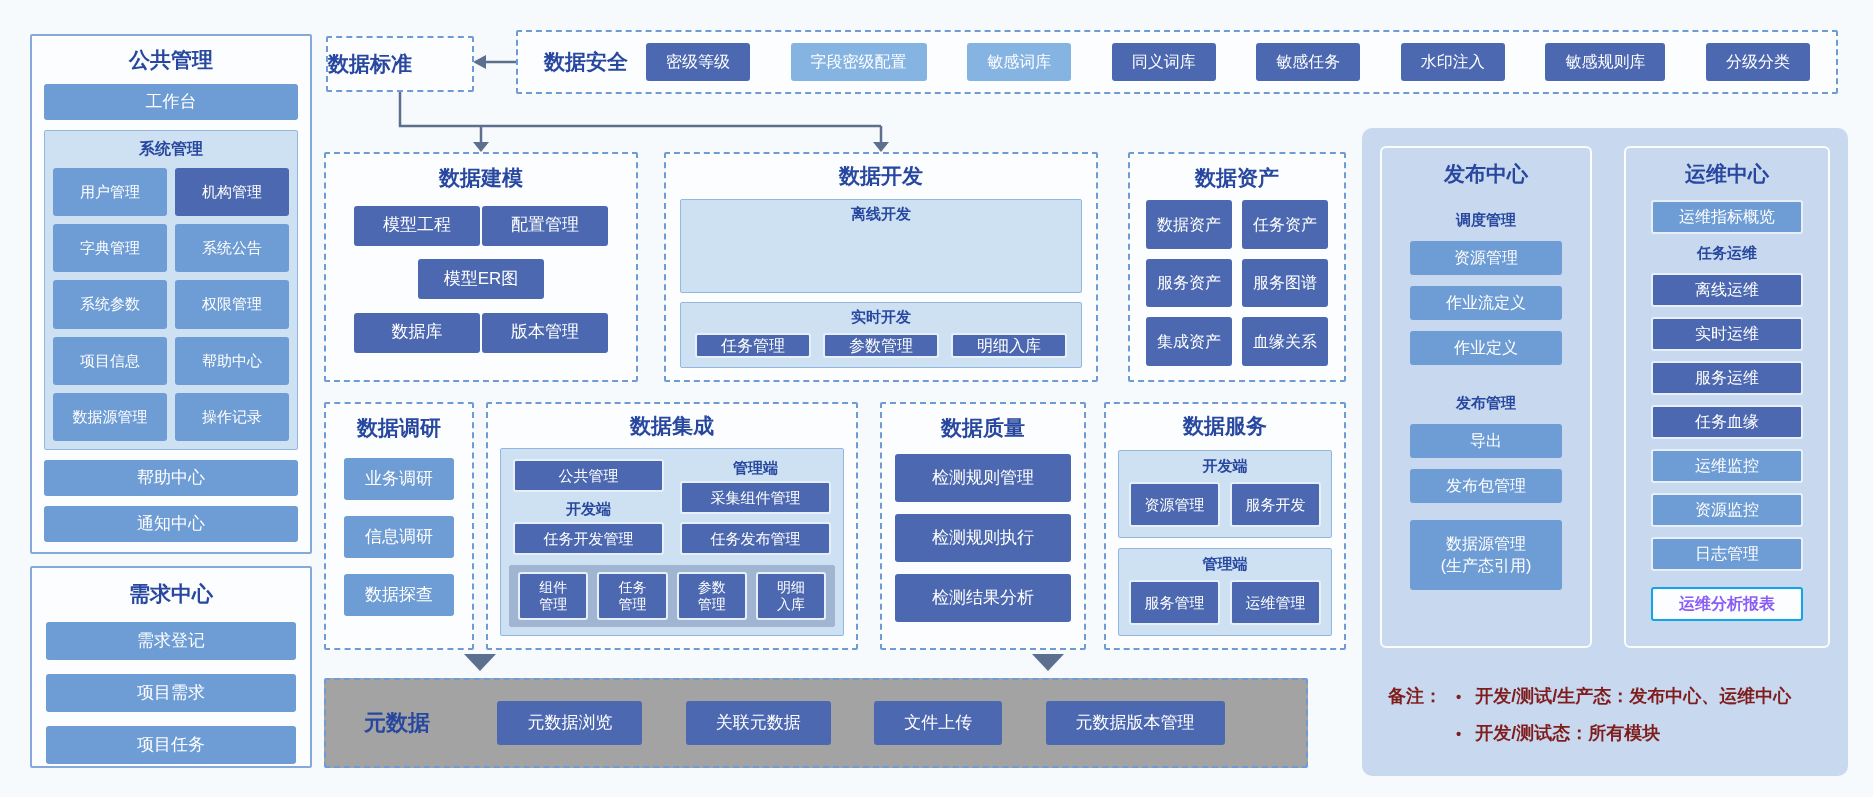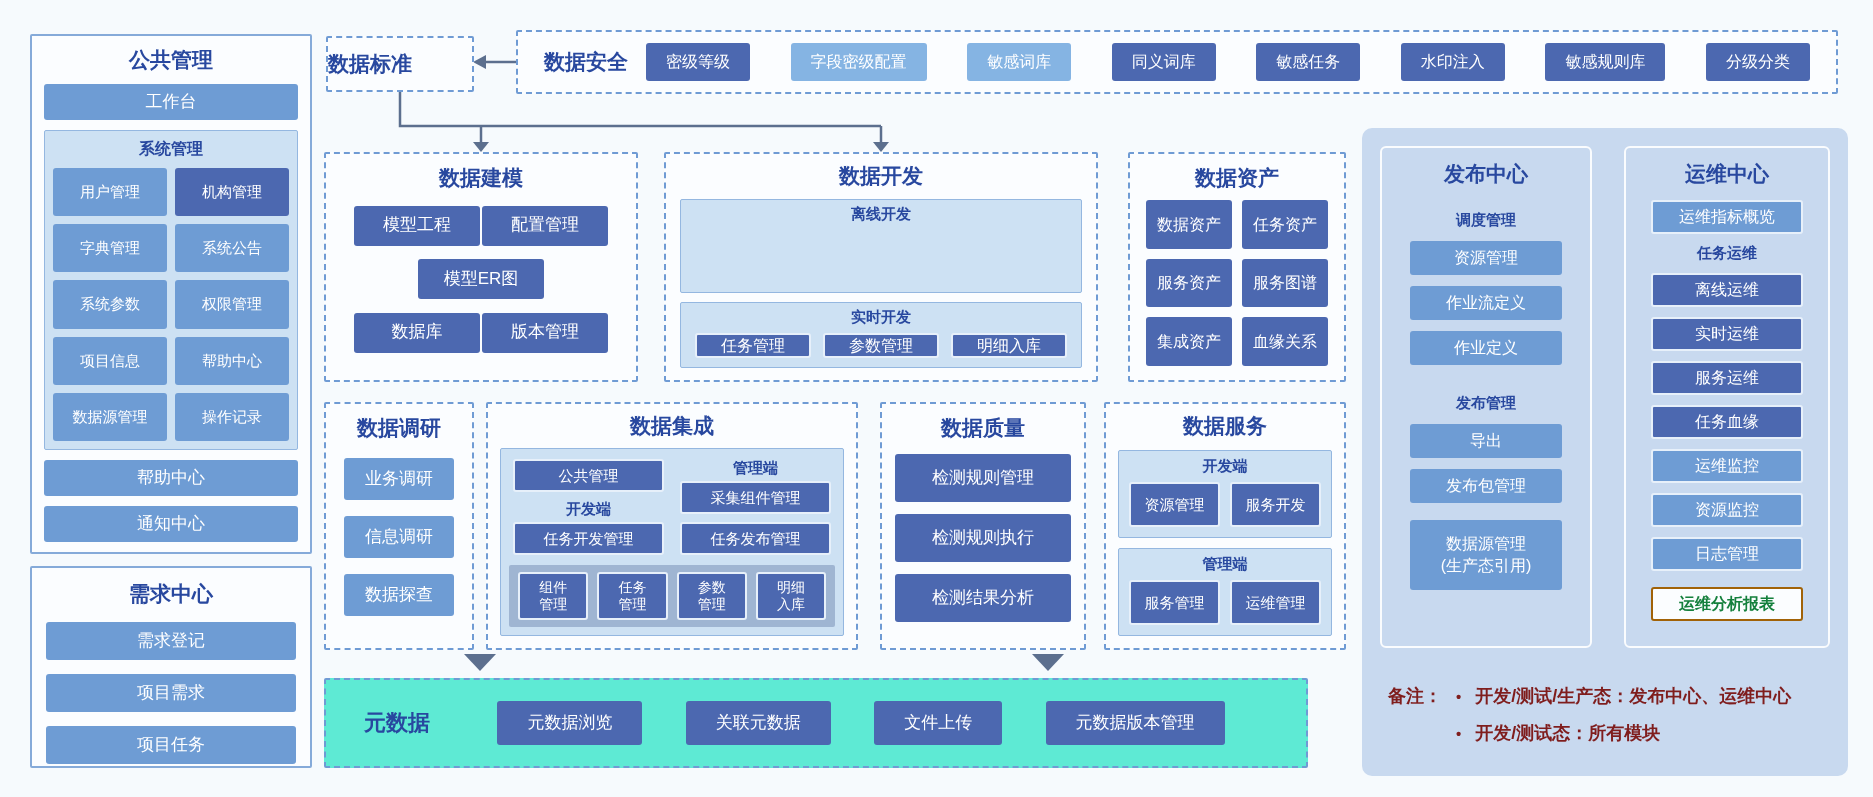--- a/index.html
+++ b/index.html
@@ -80,38 +80,38 @@
   .dq-col{flex:1;display:flex;flex-direction:column;justify-content:space-evenly;align-items:center;}
   .dq .btn{width:176px;height:48px;font-size:17px;}
 
   
   .dsv{display:flex;flex-direction:column;gap:10px;padding:8px 12px 12px;}
   .dsv .subpanel{flex:1;display:flex;flex-direction:column;gap:6px;padding:6px 10px 10px;}
   .dsv-row{flex:1;display:flex;gap:10px;}
   .dsv-row .btn{flex:1;font-size:15px;}
 
   
-  .meta{display:flex;align-items:center;padding:0 38px;background:#5eead4;}
+  .meta{display:flex;align-items:center;padding:0 38px;background:#a3a3a3;}
   .meta .box-title{font-size:22px;margin-right:24px;}
   .meta-items{flex:1;display:flex;justify-content:space-evenly;align-items:center;}
   .meta .btn{height:44px;padding:0 30px;font-size:17px;flex:none;}
 
   
   .rpanel{background:#c8d9ef;border-radius:10px;}
   .center-box{position:absolute;border:2px solid rgba(255,255,255,.9);border-radius:6px;
               display:flex;flex-direction:column;align-items:center;padding:12px 10px;gap:11px;}
   .center-box .box-title{margin-bottom:2px;}
   .center-box .btn{width:152px;height:34px;flex:none;}
   .release{left:18px;top:18px;width:212px;height:502px;}
   .ops{left:262px;top:18px;width:206px;height:502px;gap:10px;}
   .mt30{margin-top:18px;}
   .mt10{margin-top:10px;}
   .mt6{margin-top:6px;}
   .btn.two-line{height:70px;flex-direction:column;line-height:1.4;}
-  .btn.report{background:#fbfdff;border:2px solid #a16207;color:#15803d;font-weight:bold;}
+  .btn.report{background:#fbfdff;border:2px solid #0ea5e9;color:#8b5cf6;font-weight:bold;}
   .rnotes{position:absolute;left:26px;top:556px;display:flex;gap:14px;color:#7f1d1d;
           font-size:18px;font-weight:bold;line-height:1.4;}
   .rnotes .lines{display:flex;flex-direction:column;gap:12px;}
   .note-line{display:flex;gap:14px;align-items:baseline;}
   .bullet{font-size:15px;}
 </style>
 </head>
 <body>
 
 <div id="canvas">

